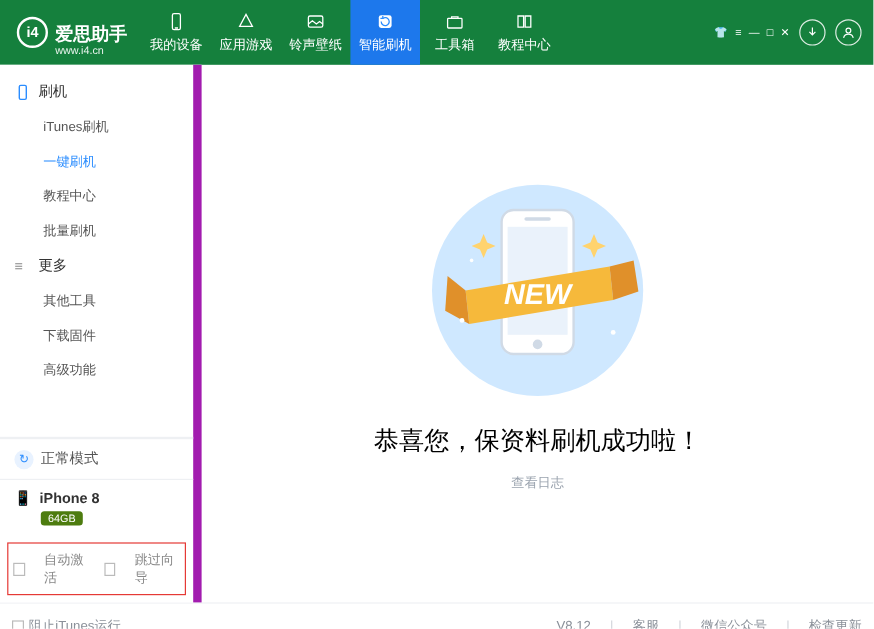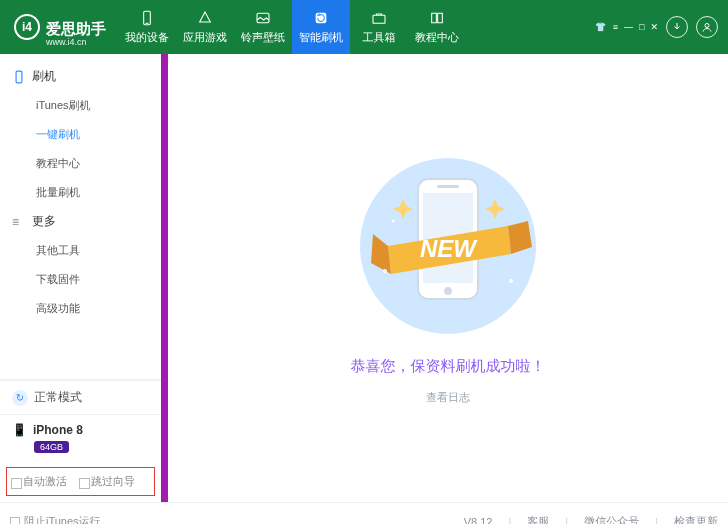--- a/index.html
+++ b/index.html
@@ -29,29 +29,29 @@
   .sb-group-h { display:flex; align-items:center; color:#333; font-size:12px; padding:6px 12px; font-weight:500; }
   .sb-group-h .gico { width:14px; height:14px; margin-right:6px; color:#2b8dff; display:flex; }
   .sb-item { padding:7px 0 7px 36px; font-size:11px; color:#555; cursor:pointer; }
   .sb-item.active { color:#2b8dff; }
 
   .sb-bottom { margin-top:auto; border-top:1px solid #eef0f3; }
   .sb-status { padding:8px 12px; border-top:1px solid #eef0f3; display:flex; align-items:center; gap:6px; }
   .sb-status .dot { width:16px; height:16px; border-radius:50%; background:#e8f2ff; color:#2b8dff; display:flex; justify-content:center; align-items:center; font-size:10px; }
   .device { padding:8px 12px 10px 12px; border-top:1px solid #eef0f3; }
   .device .dname { display:flex; align-items:center; gap:6px; font-weight:600; color:#333; }
-  .device .chip { display:inline-block; background:#4c1d95; color:#fff; font-size:9px; padding:1px 6px; border-radius:3px; margin-top:4px; margin-left:22px; }
+  .device .chip { display:inline-block; background:#4d7c0f; color:#fff; font-size:9px; padding:1px 6px; border-radius:3px; margin-top:4px; margin-left:22px; }
 
   .opt-box { border:1px solid #e53935; margin:4px 6px 6px 6px; padding:6px 4px; display:flex; gap:12px; }
-  .chk { display:flex; align-items:flex-end; gap:1px; font-size:11px; color:#888; cursor:pointer; }
+  .chk { display:flex; align-items:center; gap:16px; font-size:11px; color:#888; cursor:pointer; }
   .chk .box { width:11px; height:11px; border:1px solid #bbb; }
 
   .main { flex:1; display:flex; flex-direction:column; justify-content:center; align-items:center; color:#333; position:relative; }
   .main svg { display:block; }
-  .msg { font-size:15px; color:#8b5cf6; margin-top:16px; }
+  .msg { font-size:21px; color:#000000; margin-top:16px; }
   .btn-ok { margin-top:14px; border:1px solid #d9dde2; background:#fff; padding:6px 28px; font-size:12px; color:#666; cursor:pointer; }
   .log { margin-top:14px; font-size:11px; color:#9aa3ae; cursor:pointer; }
 
   .footer { height:38px; border-top:1px solid #eef0f3; display:flex; align-items:center; font-size:11px; color:#8a9099; padding:0 10px; }
   .footer .fchk { display:flex; align-items:center; gap:4px; cursor:pointer; }
   .footer .fright { margin-left:auto; display:flex; align-items:center; gap:16px; }
   .footer .sep { color:#d0d4da; }
   .footer .lnk { cursor:pointer; }
 </style>
 </head>

